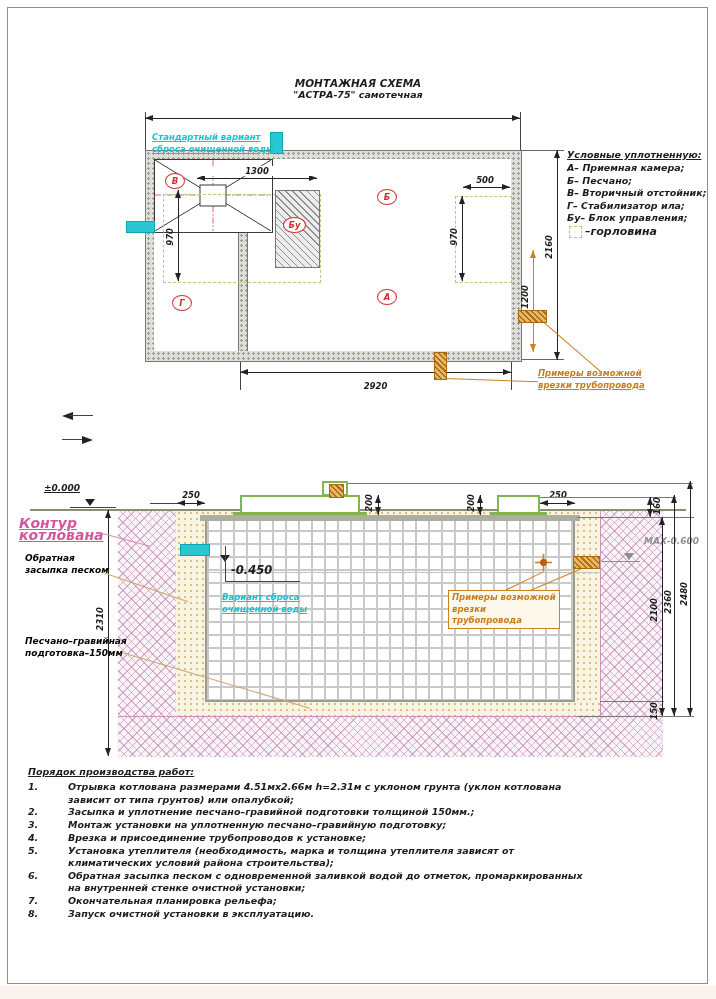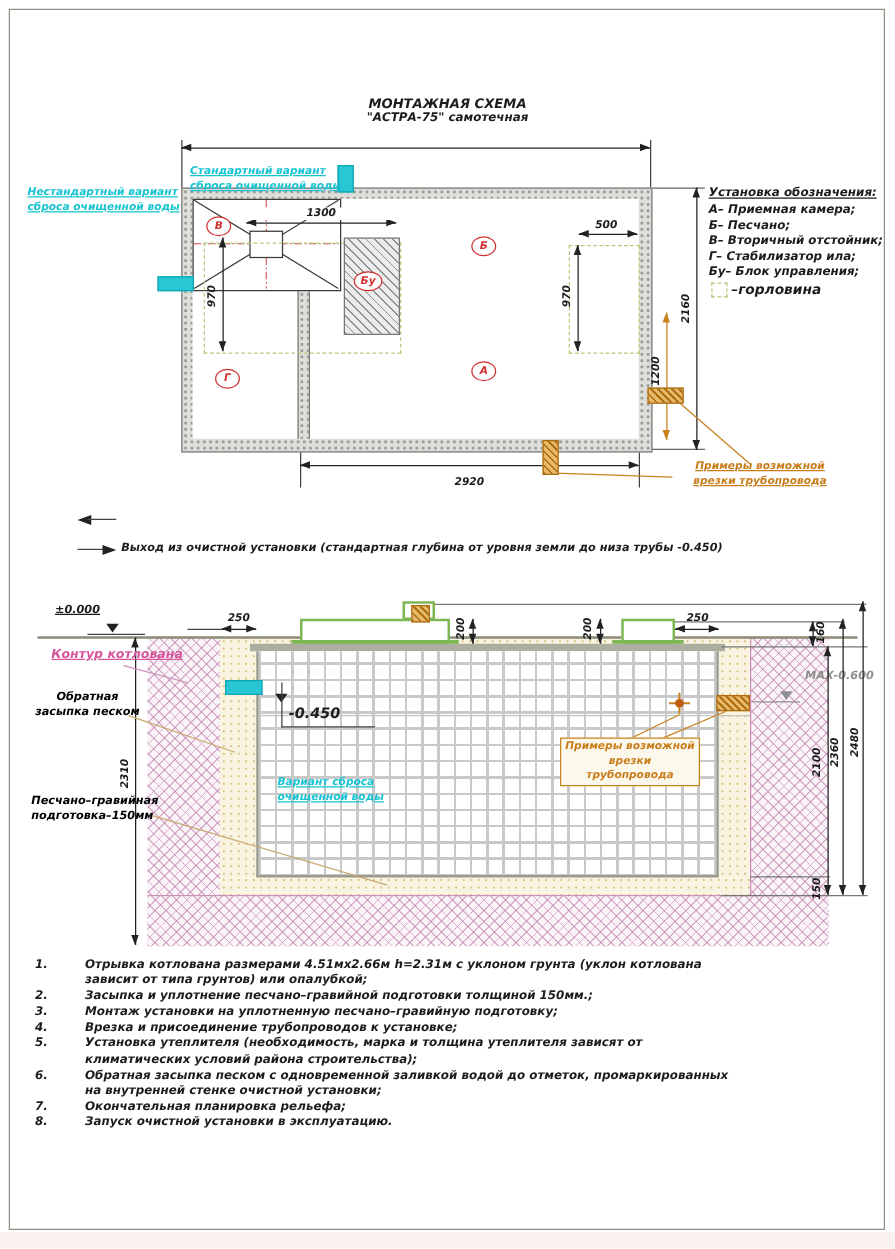--- a/index.html
+++ b/index.html
@@ -3,21 +3,21 @@
 <meta charset="utf-8">
 <style>
   html,body{margin:0;padding:0;background:#fdf9f6;}
   #page{position:relative;width:716px;height:999px;background:#ffffff;overflow:hidden;
         font-family:"DejaVu Sans",sans-serif;}
   .abs{position:absolute;}
   .txt{font-style:italic;font-weight:bold;color:#1c1c1c;}
   .dim{font-style:italic;font-weight:bold;font-size:8.5px;color:#1c1c1c;white-space:nowrap;}
   .vtext{writing-mode:vertical-rl;transform:rotate(180deg);}
   .cyan{color:#17c3d2;text-decoration:underline;text-decoration-thickness:1px;}
-  .orange-t{color:#c87d1a;text-align:center;}
+  .orange-t{color:#c87d1a;}
   .pink-t{color:#d5569b;text-decoration:underline;}
   .grey-t{color:#8f8f8f;}
   .lbl{font-style:italic;font-weight:bold;font-size:9px;line-height:11.5px;}
   
   .hl{position:absolute;height:1px;background:#444;}
   .vl{position:absolute;width:1px;background:#444;}
   .xl{position:absolute;background:#666;}
   .leader{position:absolute;height:1px;transform-origin:0 0;}
   
   .dh{position:absolute;height:0;border-top:1px solid #222;}
@@ -113,43 +113,41 @@
   <div class="abs dim vtext" style="left:520px;top:285px;">1200</div>
 
   <div class="vl" style="left:240px;top:362px;height:28px;"></div>
   <div class="vl" style="left:511px;top:362px;height:28px;"></div>
   <div class="dh" style="left:240px;top:372px;width:271px;"></div>
   <div class="abs dim" style="left:240px;top:381px;width:271px;text-align:center;">2920</div>
 
   <div class="pipe-cyan" style="left:270px;top:132px;width:11px;height:20px;z-index:6;"></div>
   <div class="pipe-cyan" style="left:126px;top:221px;width:27px;height:10px;z-index:6;"></div>
   <div class="abs lbl cyan" style="left:152px;top:132px;width:124px;font-size:8.5px;z-index:7;">Стандартный вариант сброса очищенной воды</div>
-  <div class="abs lbl cyan" style="left:22px;top:149px;width:140px;font-size:8.5px;">Нестандартный вариант сброса очищенной воды</div>
 
   <div class="abs hatch-org" style="left:518px;top:310px;width:27px;height:11px;z-index:6;"></div>
   <div class="abs hatch-org" style="left:434px;top:352px;width:11px;height:26px;z-index:6;"></div>
   <div class="leader" style="left:543px;top:321px;width:76px;background:#c8821e;transform:rotate(41deg);"></div>
   <div class="leader" style="left:444px;top:378px;width:94px;background:#c8821e;transform:rotate(2deg);"></div>
   <div class="abs lbl orange-t" style="left:538px;top:368px;width:140px;font-size:8.5px;text-decoration:underline;">Примеры возможной врезки трубопровода</div>
 
-  <div class="abs txt" style="left:567px;top:149px;font-size:9.5px;text-decoration:underline;">Установка обозначения:</div>
+  <div class="abs txt" style="left:567px;top:149px;font-size:9.5px;text-decoration:underline;">Условные уплотненную:</div>
   <div class="abs txt" style="left:567px;top:162px;font-size:9.5px;">А– Приемная камера;</div>
   <div class="abs txt" style="left:567px;top:174.5px;font-size:9.5px;">Б– Песчано;</div>
   <div class="abs txt" style="left:567px;top:187px;font-size:9.5px;">В– Вторичный отстойник;</div>
   <div class="abs txt" style="left:567px;top:199.5px;font-size:9.5px;">Г– Стабилизатор ила;</div>
   <div class="abs txt" style="left:567px;top:212px;font-size:9.5px;">Бу– Блок управления;</div>
   <div class="abs gdash" style="left:569px;top:226px;width:11px;height:10px;"></div>
   <div class="abs txt" style="left:585px;top:224.5px;font-size:11px;">–горловина</div>
 
   <div class="abs" style="left:62px;top:412px;width:0;height:0;border-top:4px solid transparent;border-bottom:4px solid transparent;border-right:11px solid #222;"></div>
   <div class="hl" style="left:70px;top:415px;width:23px;"></div>
 
   <div class="hl" style="left:62px;top:439px;width:23px;"></div>
   <div class="abs" style="left:82px;top:436px;width:0;height:0;border-top:4px solid transparent;border-bottom:4px solid transparent;border-left:11px solid #222;"></div>
-  <div class="abs txt" style="left:97px;top:434px;width:560px;font-size:9px;">Выход из очистной установки (стандартная глубина от уровня земли до низа трубы -0.450)</div>
 
   <div class="abs weave" style="left:118px;top:510px;width:58px;height:246px;border-right:1px solid #cf8fb8;"></div>
   <div class="abs weave" style="left:600px;top:510px;width:62px;height:246px;border-left:1px solid #cf8fb8;"></div>
   <div class="abs weave" style="left:118px;top:716px;width:544px;height:40px;border-top:1px solid #cf8fb8;"></div>
 
   <div class="abs sand" style="left:176px;top:510px;width:29px;height:206px;"></div>
   <div class="abs sand" style="left:575px;top:510px;width:25px;height:206px;"></div>
   <div class="abs sand" style="left:176px;top:701px;width:424px;height:15px;"></div>
   <div class="abs sand" style="left:205px;top:510px;width:370px;height:7px;"></div>
 
@@ -176,21 +174,21 @@
   <div class="abs txt grey-t" style="left:644px;top:536px;font-size:9px;">МАХ-0.600</div>
   <div class="flag grey" style="left:624px;top:553px;"></div>
   <div class="hl" style="left:602px;top:561px;width:38px;background:#8f8f8f;"></div>
 
   <div class="flag" style="left:220px;top:555px;"></div>
   <div class="vl" style="left:225px;top:546px;height:36px;"></div>
   <div class="abs txt" style="left:231px;top:563px;font-size:11.5px;">-0.450</div>
   <div class="hl" style="left:225px;top:581px;width:75px;"></div>
 
   <div class="pipe-cyan" style="left:180px;top:544px;width:28px;height:10px;z-index:5;"></div>
-  <div class="abs lbl cyan" style="left:222px;top:592px;width:118px;font-size:8.5px;z-index:5;margin-top:29px;">Вариант сброса очищенной воды</div>
+  <div class="abs lbl cyan" style="left:222px;top:592px;width:118px;font-size:8.5px;z-index:5;">Вариант сброса очищенной воды</div>
 
   <div class="abs" style="left:535px;top:554px;width:17px;height:17px;z-index:5;">
     <svg width="17" height="17">
         <line x1="8.5" y1="0" x2="8.5" y2="17" stroke="#c8821e" stroke-width="1.6"></line>
         <line x1="0" y1="8.5" x2="17" y2="8.5" stroke="#c8821e" stroke-width="1.6"></line>
         <circle cx="8.5" cy="8.5" r="3.4" fill="#c05a10"></circle>
       </svg>
   </div>
   <div class="abs hatch-org" style="left:573px;top:556px;width:25px;height:11px;z-index:5;"></div>
   <div class="leader" style="left:505px;top:590px;width:43px;background:#c8821e;transform:rotate(-26deg);"></div>
@@ -222,30 +220,31 @@
   <div class="abs dim vtext" style="left:649px;top:598px;">2100</div>
   <div class="dv" style="left:674px;top:495px;height:221px;"></div>
   <div class="abs dim vtext" style="left:663px;top:590px;">2360</div>
   <div class="dv" style="left:690px;top:481px;height:235px;"></div>
   <div class="abs dim vtext" style="left:679px;top:582px;">2480</div>
   <div class="abs dim vtext" style="left:649px;top:702px;">150</div>
 
   <div class="dv" style="left:108px;top:510px;height:246px;"></div>
   <div class="abs dim vtext" style="left:95px;top:607px;">2310</div>
 
-  <div class="abs lbl pink-t" style="left:41px;top:518px;width:110px;font-size:10px;">Контур котлована</div>
+  <div class="abs lbl pink-t" style="left:19px;top:518px;width:110px;font-size:14px;">Контур котлована</div>
   <div class="leader" style="left:99px;top:532px;width:53px;background:#cf8fb8;transform:rotate(15deg);"></div>
 
-  <div class="abs lbl" style="left:25px;top:553px;width:90px;font-size:9px;text-align:center;">Обратная засыпка песком</div>
+  <div class="abs lbl" style="left:25px;top:553px;width:90px;font-size:9px;">Обратная засыпка песком</div>
   <div class="leader" style="left:103px;top:572px;width:90px;background:#c8a96e;transform:rotate(19deg);"></div>
 
   <div class="abs lbl" style="left:25px;top:636px;width:115px;font-size:9px;">Песчано–гравийная подготовка–150мм</div>
   <div class="leader" style="left:122px;top:652px;width:196px;background:#c8a96e;transform:rotate(16.5deg);"></div>
 
   <div class="abs txt" style="left:28px;top:766px;width:556px;font-size:9.5px;line-height:12.3px;">
+    <div style="text-decoration:underline;margin-bottom:3px;">Порядок производства работ:</div>
     <div class="wo-row">
       <span class="wo-num">1.</span>
       <span class="wo-text">Отрывка котлована размерами 4.51мх2.66м h=2.31м с уклоном грунта (уклон котлована зависит от типа грунтов) или опалубкой;</span>
     </div>
     <div class="wo-row">
       <span class="wo-num">2.</span>
       <span class="wo-text">Засыпка и уплотнение песчано–гравийной подготовки толщиной 150мм.;</span>
     </div>
     <div class="wo-row">
       <span class="wo-num">3.</span>

